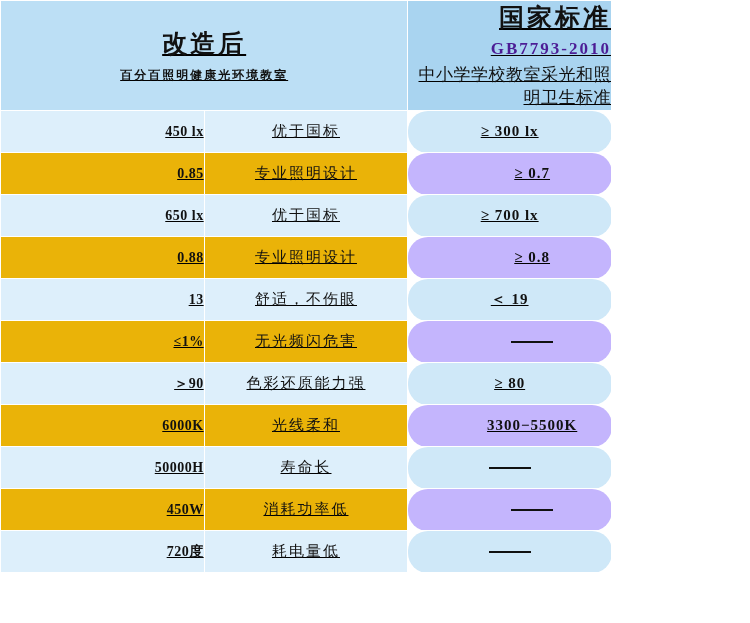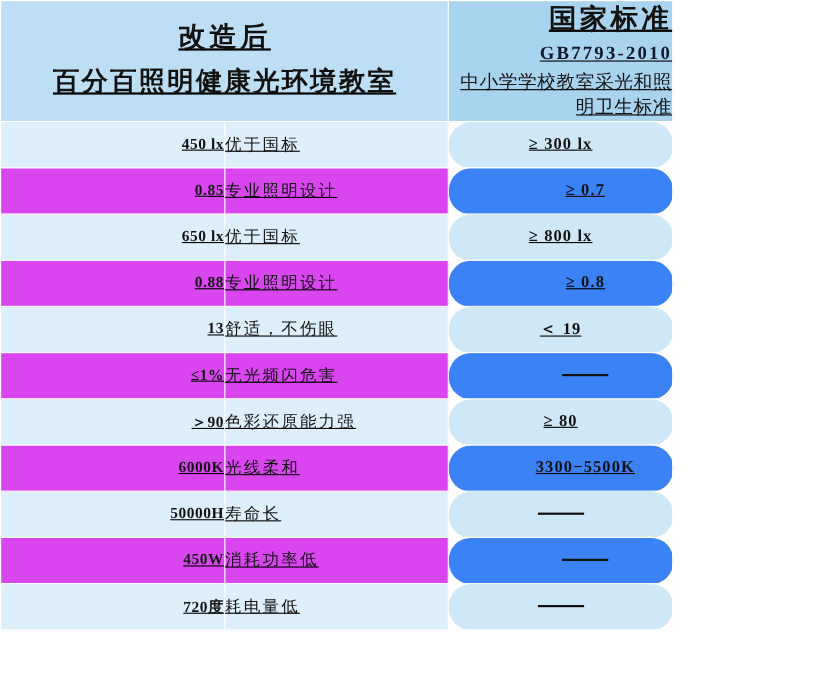--- a/index.html
+++ b/index.html
@@ -45,31 +45,31 @@
     padding: 6px 4px 10px 4px;
   }
   .hdr-title {
     font-size: 25px;
     font-weight: bold;
     color: #111111;
     letter-spacing: 3px;
     line-height: 1.35;
   }
   .hdr-sub {
-    font-size: 24px;
+    font-size: 12px;
     font-weight: bold;
     color: #111111;
     letter-spacing: 2px;
     line-height: 1.5;
     margin-top: 6px;
   }
   .hdr-code {
     font-size: 17px;
     font-weight: bold;
-    color: #0f172a;
+    color: #4c1d95;
     letter-spacing: 2px;
     line-height: 1.4;
     margin-top: 2px;
   }
   .hdr-std-sub {
     font-size: 17px;
     color: #111111;
     letter-spacing: 0.5px;
     line-height: 1.4;
     margin-top: 2px;
@@ -80,39 +80,40 @@
     text-align: right;
     padding: 0 0 0 28px;
     font-size: 14px;
     font-weight: bold;
     color: #111111;
     height: 41px;
     letter-spacing: 0.5px;
   }
   td.c-desc {
     width: 335px;
+    text-align: center;
     font-size: 15px;
     color: #111111;
     height: 41px;
     letter-spacing: 2px;
   }
   td.c-std {
     width: 275px;
     text-align: center;
     font-size: 15px;
     font-weight: bold;
     color: #111111;
     height: 41px;
     letter-spacing: 1px;
     border-radius: 20px;
   }
   tr.band-a td.c-val, tr.band-a td.c-desc { background: #ddeffb; }
-  tr.band-b td.c-val, tr.band-b td.c-desc { background: #d946ef; }
+  tr.band-b td.c-val, tr.band-b td.c-desc { background: #eab308; }
   tr.band-a td.c-std { background: #cfe8f8; }
-  tr.band-b td.c-std { background: #3b82f6; padding-left: 45px; }
+  tr.band-b td.c-std { background: #c4b5fd; padding-left: 45px; }
   .dash {
     display: inline-block;
     width: 42px;
     border-top: 2px solid #111111;
     vertical-align: middle;
     height: 1px;
   }
 </style>
 </head>
 <body>
@@ -137,21 +138,21 @@
           <td class="c-std">≥ 300 lx</td>
         </tr>
         <tr class="band-b">
           <td class="c-val">0.85</td>
           <td class="c-desc">专业照明设计</td>
           <td class="c-std">≥ 0.7</td>
         </tr>
         <tr class="band-a">
           <td class="c-val">650 lx</td>
           <td class="c-desc">优于国标</td>
-          <td class="c-std">≥ 800 lx</td>
+          <td class="c-std">≥ 700 lx</td>
         </tr>
         <tr class="band-b">
           <td class="c-val">0.88</td>
           <td class="c-desc">专业照明设计</td>
           <td class="c-std">≥ 0.8</td>
         </tr>
         <tr class="band-a">
           <td class="c-val">13</td>
           <td class="c-desc">舒适，不伤眼</td>
           <td class="c-std">＜ 19</td>

